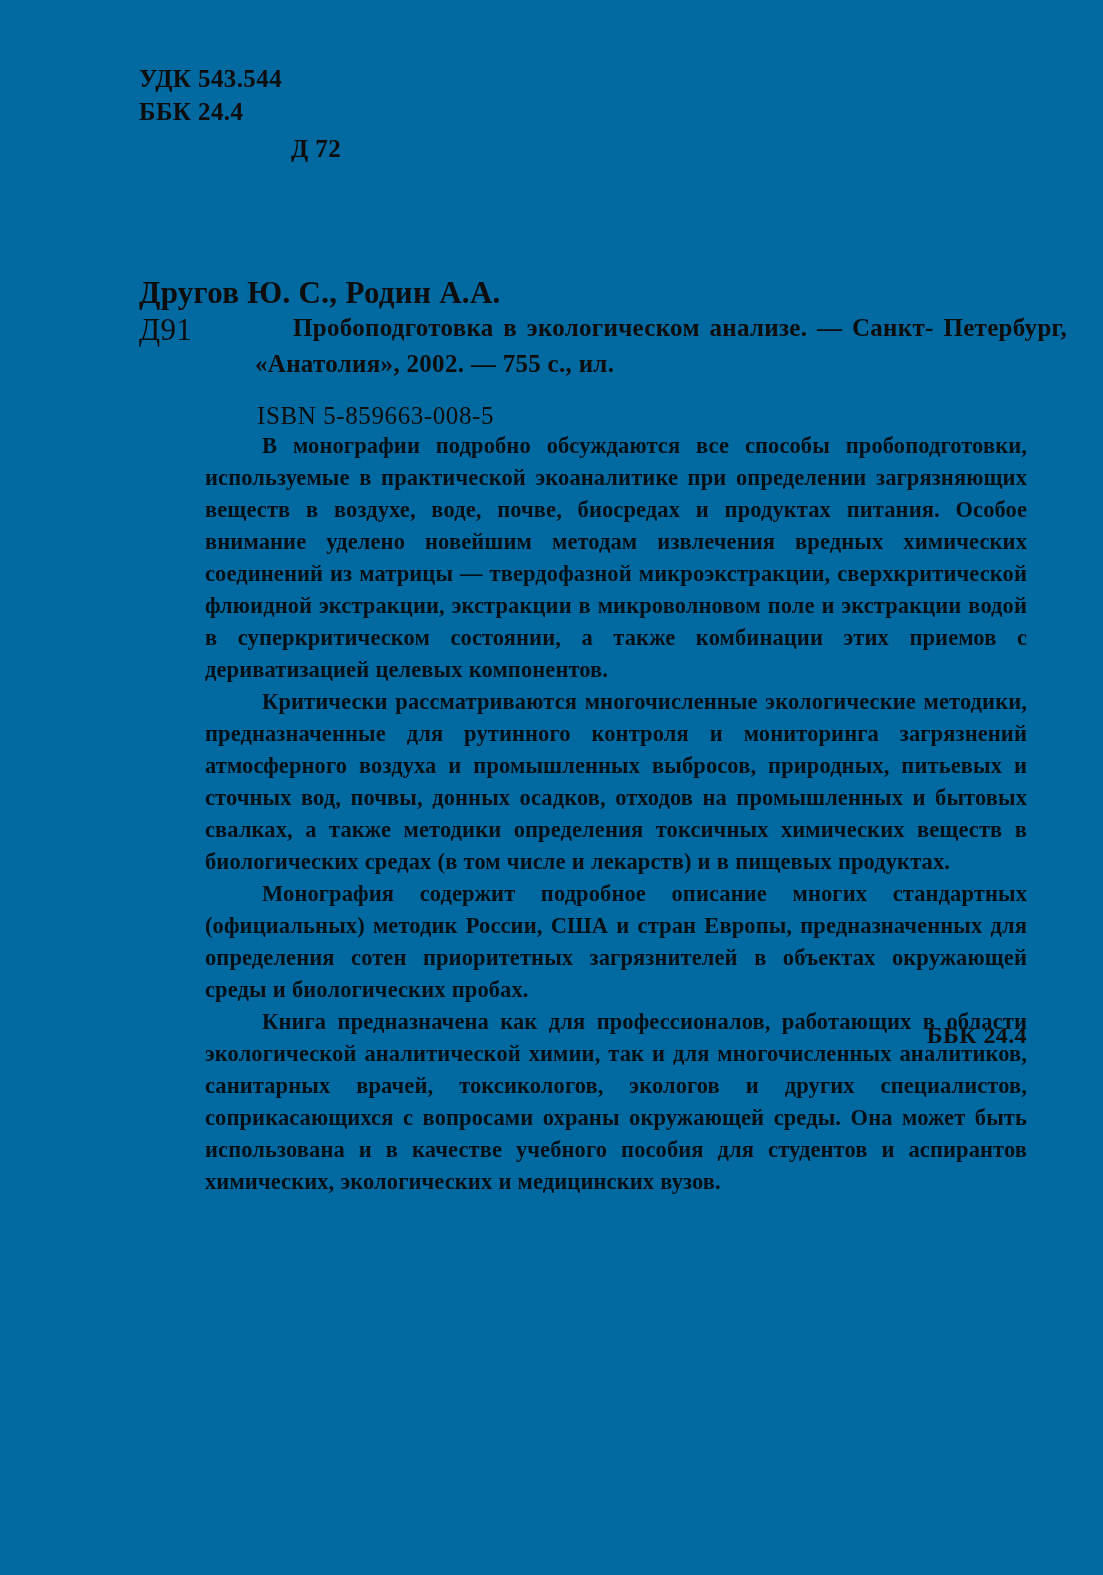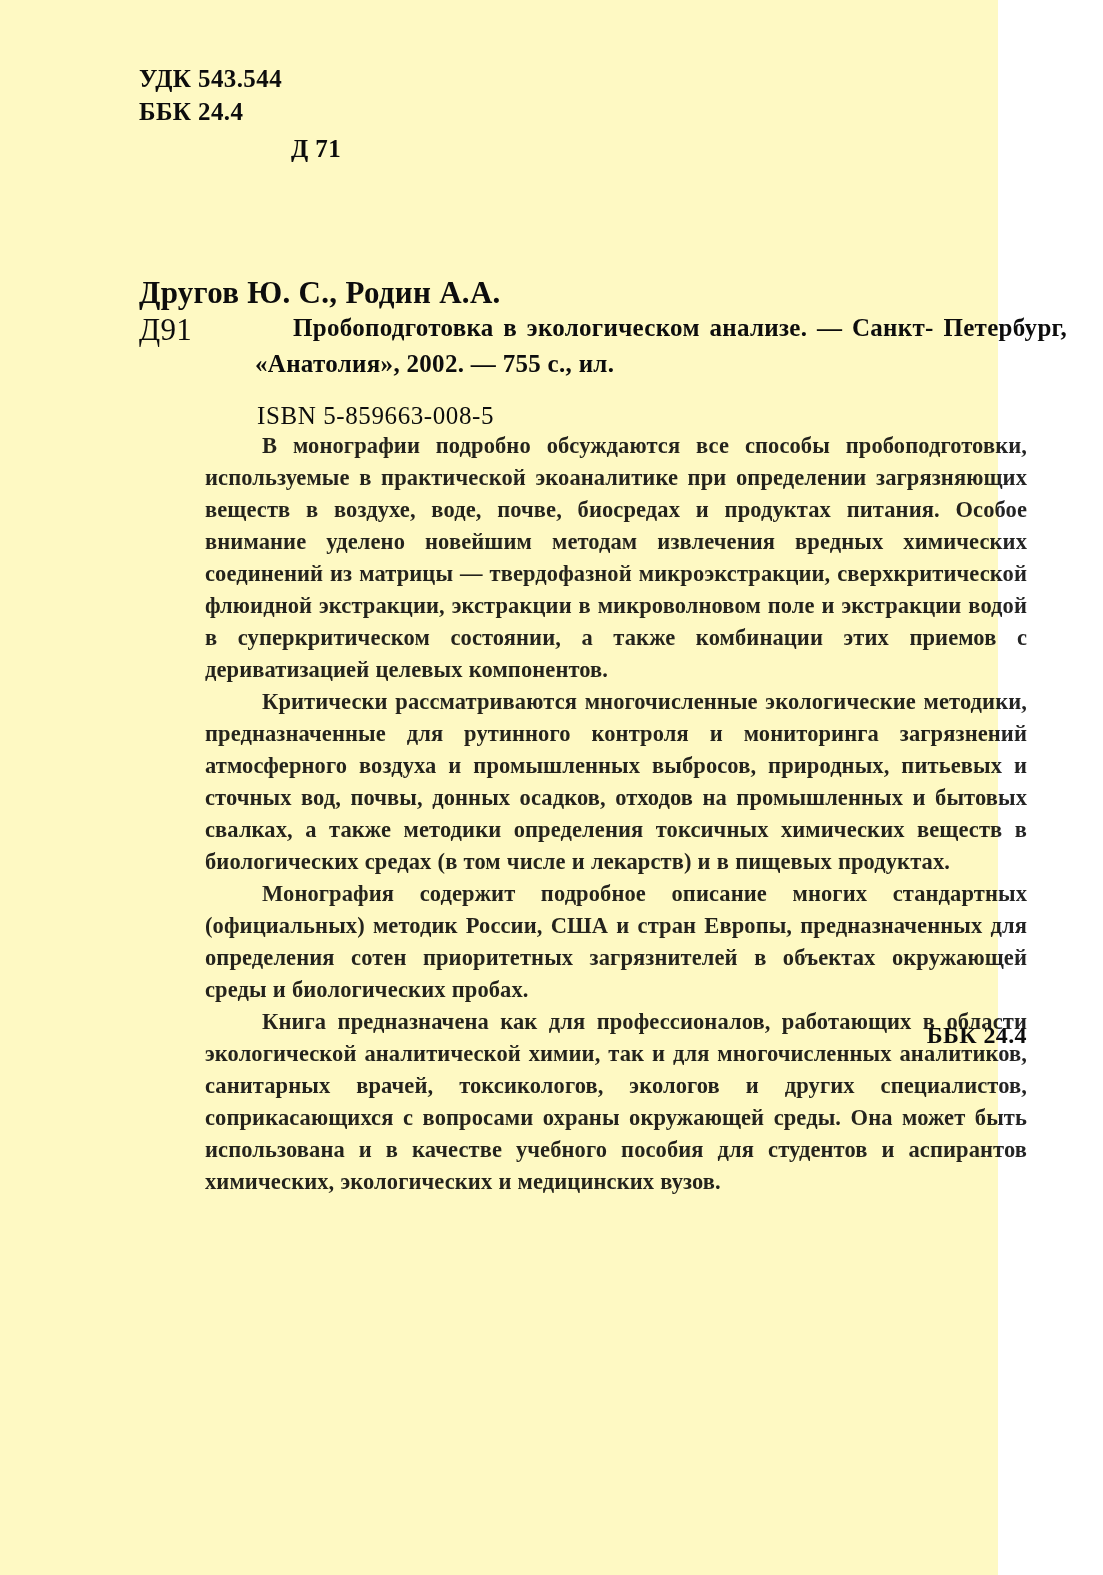--- a/index.html
+++ b/index.html
@@ -12,23 +12,23 @@
     height: 1575px;
     position: relative;
     overflow: hidden;
     font-family: "Liberation Serif", "DejaVu Serif", serif;
     color: #0d0d0d;
   }
 
   .page {
     position: absolute;
     left: 0; top: 0;
-    width: 998px;
+    width: 1103px;
     height: 1575px;
-    background: #fef9c3;
+    background: #0369a1;
   }
 
   
   .classif {
     position: absolute;
     left: 139px;
     top: 62px;
     font-size: 25px;
     line-height: 33px;
     letter-spacing: 0.4px;
@@ -120,21 +120,21 @@
   }
 </style>
 </head>
 <body>
 
 <div class="page">
 
   <div class="classif">
     <div class="line">УДК 543.544</div>
     <div class="line">ББК 24.4</div>
-    <div class="line code-indent">Д 71</div>
+    <div class="line code-indent">Д 72</div>
   </div>
 
   <div class="biblio">
     <div class="shelf">Д91</div>
     <div class="authors">Другов Ю. С., Родин А.А.</div>
     <div class="title-block">
       <span class="t-indent"></span><span>Пробоподготовка в экологическом анализе. — Санкт-</span>
       <span>Петербург, «Анатолия», 2002. — 755 с., ил.</span>
     </div>
     <div class="isbn">ISBN 5-859663-008-5</div>

